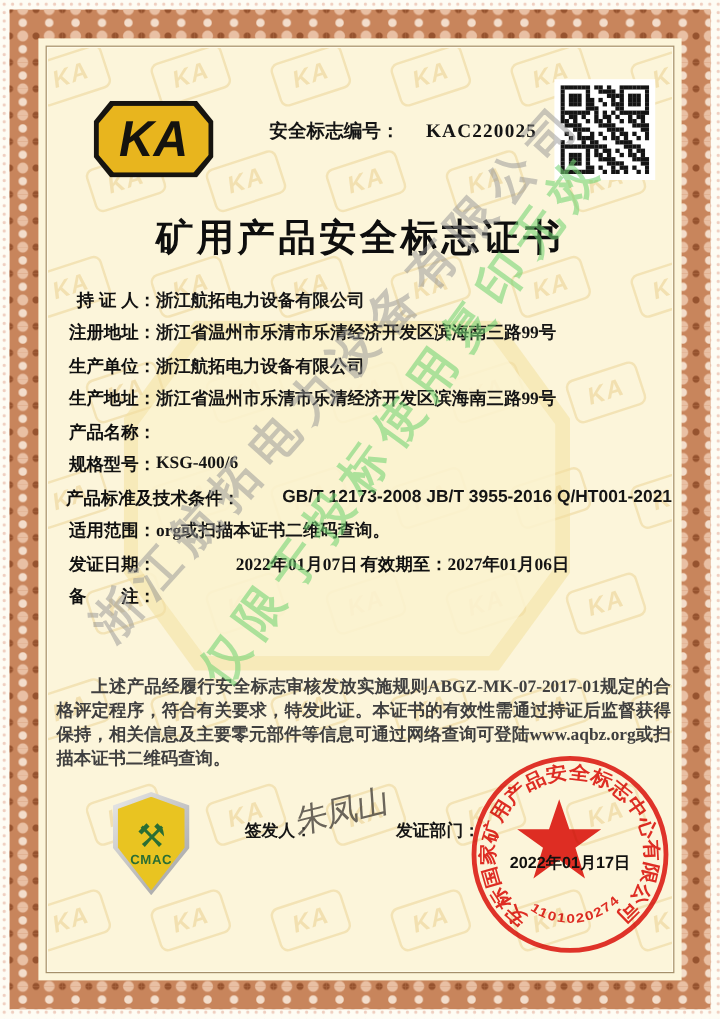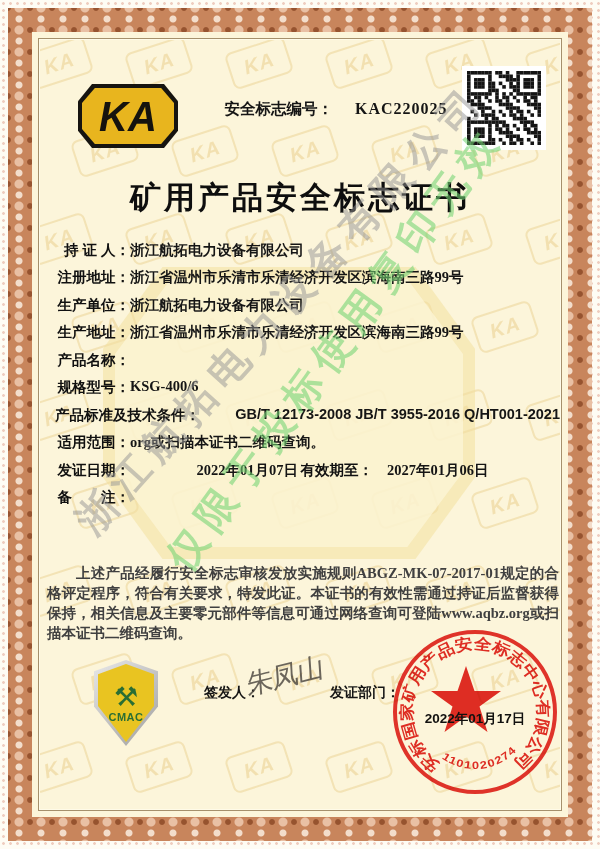--- a/index.html
+++ b/index.html
@@ -63,21 +63,21 @@
     font-family:"Liberation Serif","DejaVu Serif",serif;font-weight:900;font-size:31px;
     letter-spacing:3px;color:#0e0e0e;}
   
   .fields{position:absolute;left:55px;top:241px;width:505px;z-index:5;text-align:right;}
   .frow{display:flex;align-items:flex-start;height:18.3px;margin-bottom:9.2px;}
   .flabel{font-weight:800;font-size:14.5px;min-width:75px;white-space:nowrap;color:#101010;}
   .flabel.wide{min-width:0;margin-right:44px;}
   .fvalue{font-weight:700;font-size:14.5px;white-space:nowrap;color:#151515;
     font-family:"Liberation Serif",serif;}
   .fvalue.w168{width:168px;}
-  .fvalue.ml14{margin-left:14px;}
+  .fvalue.ml14{}
   
   .statement{position:absolute;left:47px;top:563px;width:512px;z-index:5;
     font-family:"Liberation Serif",serif;font-weight:700;font-size:14.5px;line-height:20px;
     text-indent:2em;text-align:justify;color:#404040;}
   
   .cmac{position:absolute;left:94px;top:660px;width:64px;height:86px;z-index:5;}
   .cmac .sh-outer{position:absolute;inset:0;background:linear-gradient(135deg,#e8e8e8,#9f9f9f);
     clip-path:polygon(50% 0%,100% 13%,100% 54%,50% 100%,0% 54%,0% 13%);}
   .cmac .sh-inner{position:absolute;inset:4px;background:#e9c421;
     clip-path:polygon(50% 0%,100% 13%,100% 54%,50% 100%,0% 54%,0% 13%);

